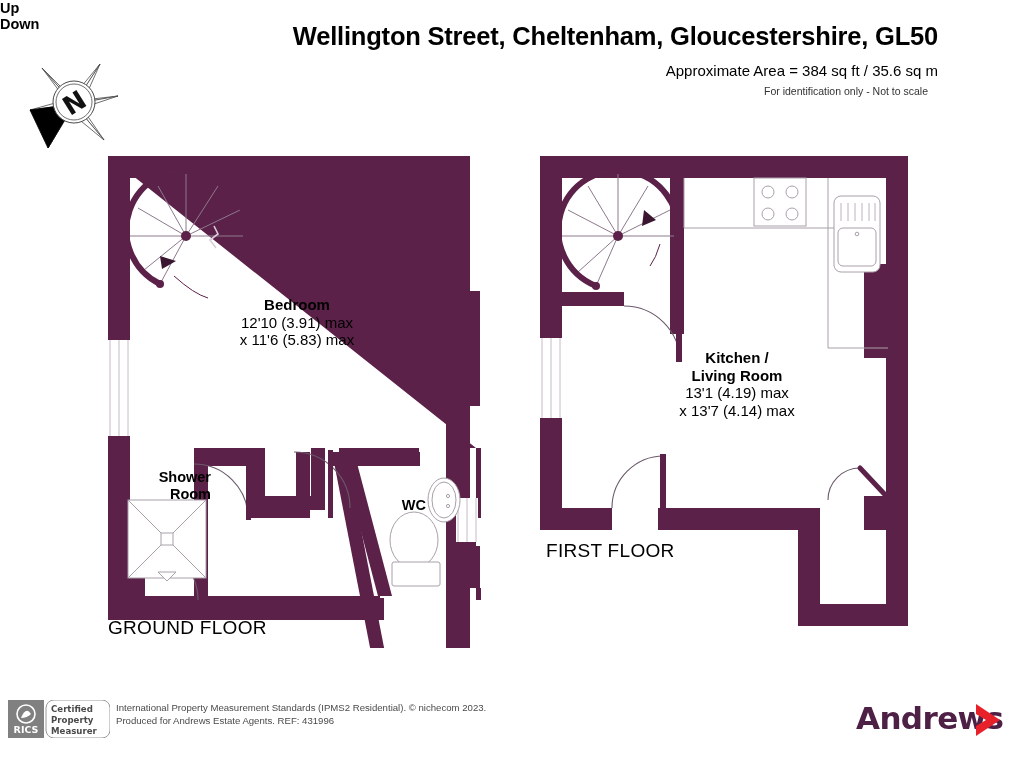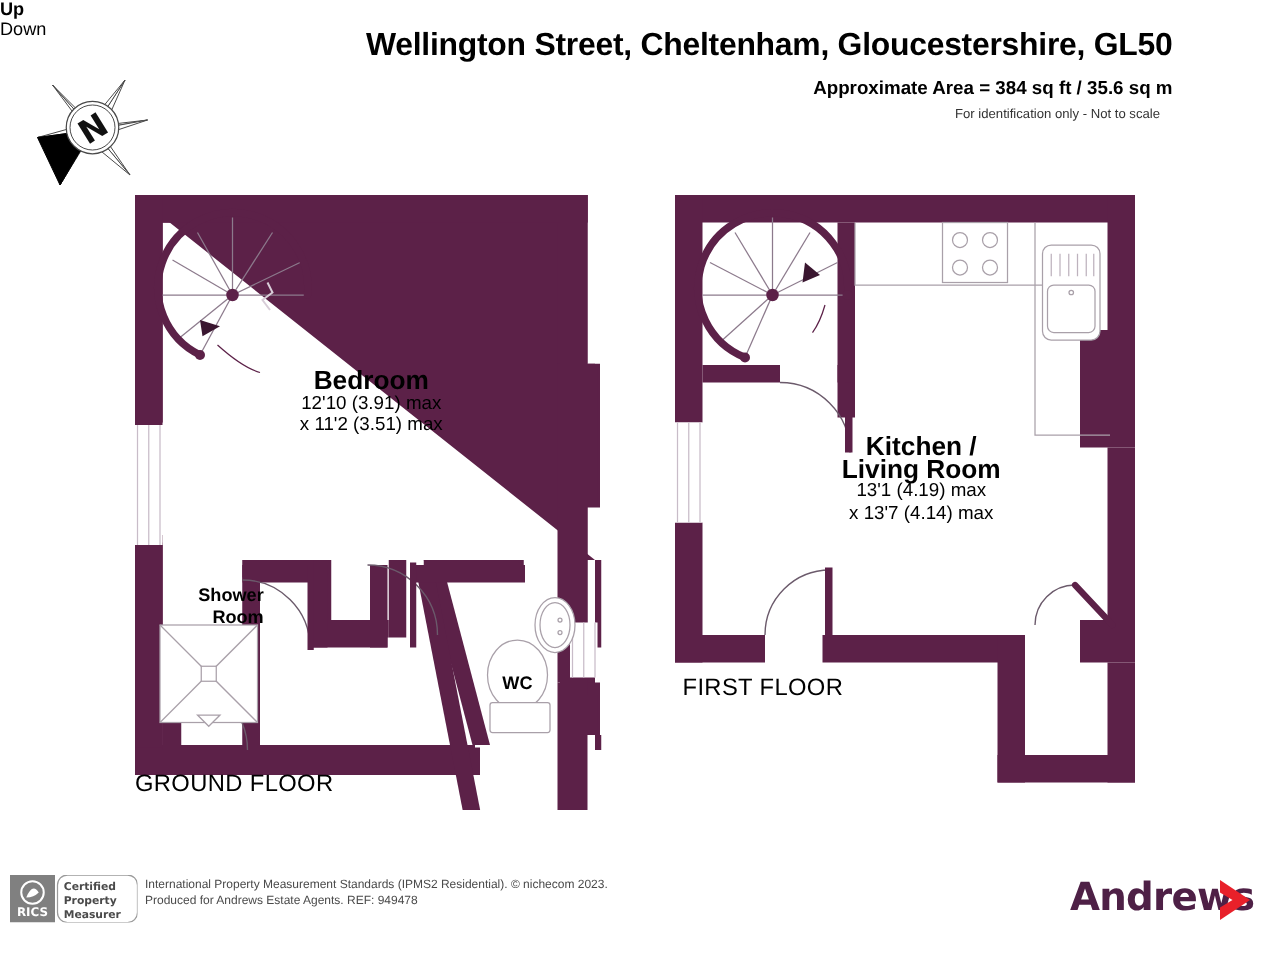--- a/index.html
+++ b/index.html
@@ -37,21 +37,21 @@
     font-weight: bold;
     letter-spacing: -0.2px;
     white-space: nowrap;
     text-align: right;
   }
   .area {
     position: absolute;
     right: 6px;
     top: 62px;
     font-size: 15px;
-    font-weight: bold;
+    font-weight: normal;
     white-space: nowrap;
     text-align: right;
   }
   .notice {
     position: absolute;
     right: 16px;
     top: 85px;
     font-size: 10.5px;
     color: #333;
     white-space: nowrap;
@@ -85,44 +85,44 @@
   #first-floor-label  { left: 546px; top: 540px; }
 
   
   .room-label {
     position: absolute;
     text-align: center;
     line-height: 17.5px;
     white-space: nowrap;
   }
   .room-label .rname {
-    font-size: 21px;
+    font-size: 15px;
     font-weight: bold;
     display: block;
   }
   .room-label .rdim {
     font-size: 15px;
     font-weight: normal;
     display: block;
   }
   .room-small {
     position: absolute;
     text-align: right;
     font-size: 14.5px;
     font-weight: bold;
     line-height: 17px;
     white-space: nowrap;
   }
 
   #label-bedroom   { left: 232px; top: 296px; width: 130px; }
   #label-kitchen   { left: 672px; top: 349px; width: 130px; }
   #label-shower    { left: 137px; top: 469px; width: 74px; }
-  #label-wc        { left: 392px; top: 497px; width: 34px; margin-top: 42px; }
+  #label-wc        { left: 392px; top: 497px; width: 34px; }
   #label-up        { left: 206px; top: 278px; font-size: 14.5px; font-weight: bold; }
-  #label-down      { left: 639px; top: 257px; font-size: 14.5px; font-weight: normal; }
+  #label-down      { left: 639px; top: 257px; font-size: 14.5px; font-weight: bold; }
 
   
   .footer {
     position: absolute;
     left: 0;
     bottom: 0;
     width: 1024px;
     height: 78px;
   }
   .rics-badge {
@@ -479,21 +479,21 @@
         <rect x="310" y="80" width="38" height="38" rx="5"></rect>
         <circle cx="329" cy="86" r="1.8"></circle>
       </g>
 
     </svg>
   </div>
 
   <div class="room-label" id="label-bedroom">
     <span class="rname">Bedroom</span>
     <span class="rdim">12'10 (3.91) max</span>
-    <span class="rdim">x 11'2 (3.51) max</span>
+    <span class="rdim">x 11'6 (5.83) max</span>
   </div>
 
   <div class="room-label" id="label-kitchen">
     <span class="rname">Kitchen /</span>
     <span class="rname">Living Room</span>
     <span class="rdim">13'1 (4.19) max</span>
     <span class="rdim">x 13'7 (4.14) max</span>
   </div>
 
   <div class="room-small" id="label-shower">
@@ -519,21 +519,21 @@
         <text x="18" y="33" font-family="DejaVu Sans, sans-serif" font-size="9.5" font-weight="bold" fill="#ffffff" text-anchor="middle">RICS</text>
         <rect x="38" y="0" width="64" height="38" rx="8" fill="#ffffff" stroke="#9a9a9a" stroke-width="1"></rect>
         <text x="43" y="12" font-family="DejaVu Sans, sans-serif" font-size="8.6" font-weight="bold" fill="#4a4a4a">Certified</text>
         <text x="43" y="23" font-family="DejaVu Sans, sans-serif" font-size="8.6" font-weight="bold" fill="#4a4a4a">Property</text>
         <text x="43" y="34" font-family="DejaVu Sans, sans-serif" font-size="8.6" font-weight="bold" fill="#4a4a4a">Measurer</text>
       </svg>
     </div>
 
     <div class="disclaimer">
       <div>International Property Measurement Standards (IPMS2 Residential).   © nichecom 2023.</div>
-      <div>Produced for Andrews Estate Agents.   REF:   949478</div>
+      <div>Produced for Andrews Estate Agents.   REF:   431996</div>
     </div>
 
     <div class="brand">
       <div class="brand-text">Andrews</div>
       <svg width="160" height="50" viewBox="0 0 160 50" style="position:absolute;left:0;top:0">
         <polygon points="120,10 144,26 120,42 120,32 130,26 120,20" fill="#e8202a"></polygon>
       </svg>
     </div>
 
   </div>

